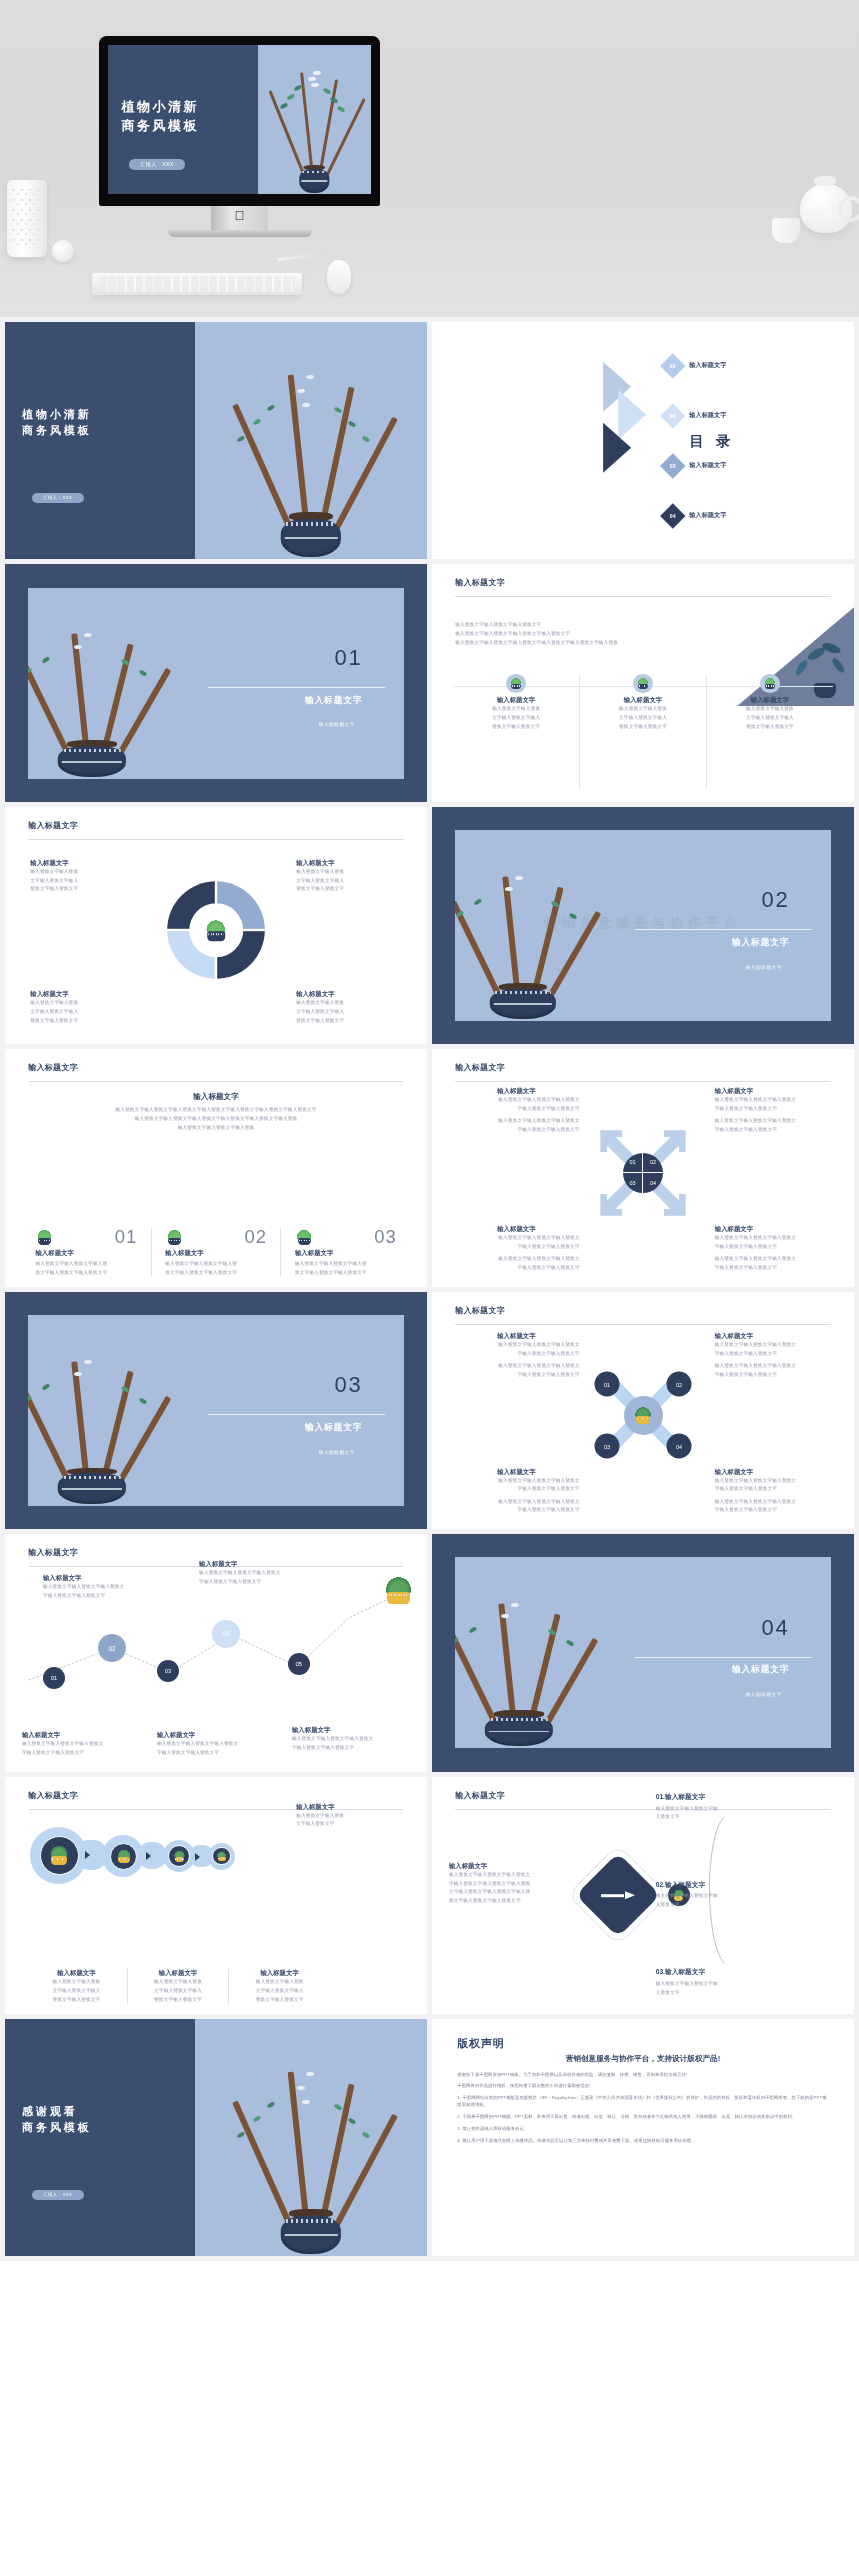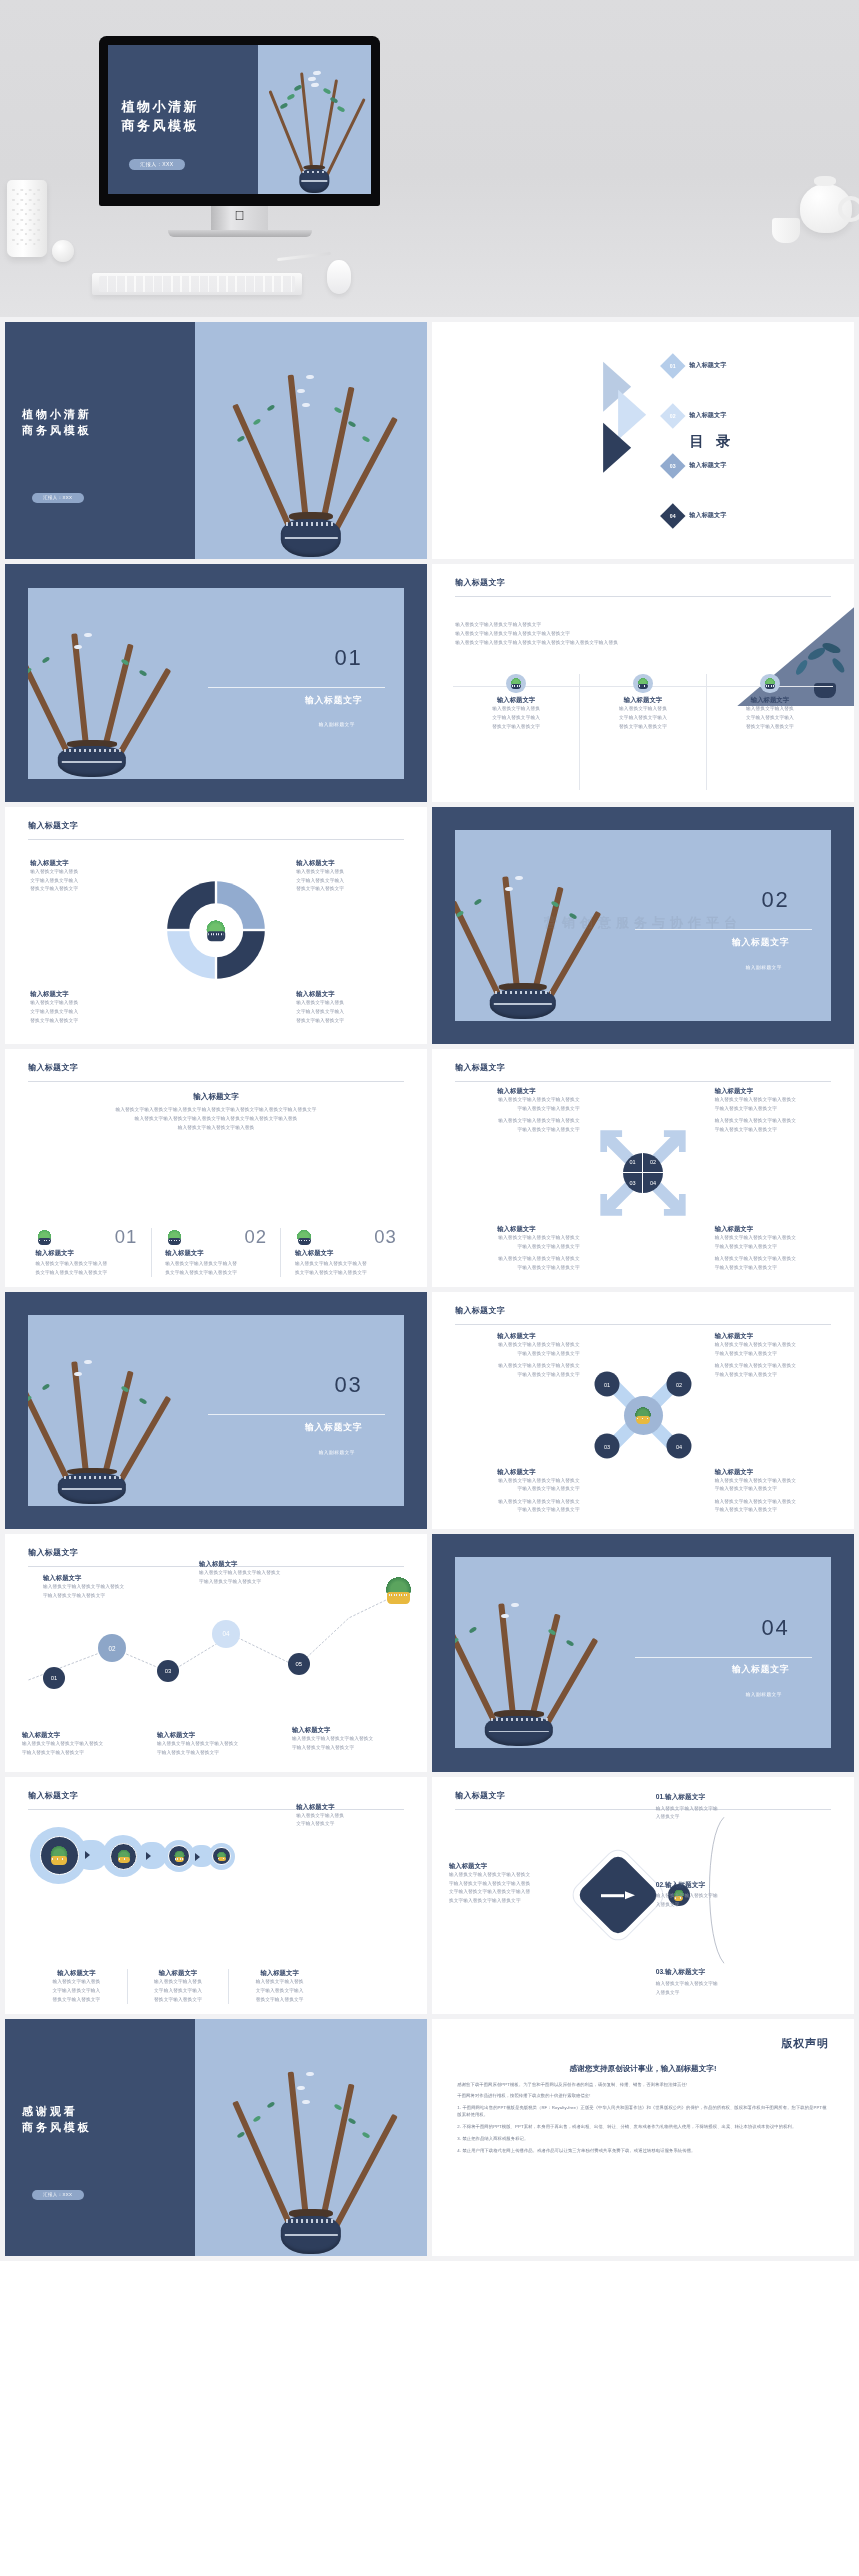--- a/index.html
+++ b/index.html
@@ -188,21 +188,21 @@
   .dmd-arrow::after{content:"";position:absolute;right:0;top:0;width:0;height:0;
     border-left:10px solid #fff;border-top:4.2px solid transparent;border-bottom:4.2px solid transparent;}
   .dmd-badge { position:absolute; left:58.5%; top:50%; transform:translate(-50%,-50%);
     width:22px; height:22px; border-radius:50%; background:#2e3e5c; display:flex; align-items:center; justify-content:center;}
   .ol-list { position:absolute; right:3%; top:7%; bottom:7%; width:44%;
     display:flex; flex-direction:column; justify-content:space-between;}
   .ol-h { font-size:6.7px; font-weight:700; color:#36486a; margin-bottom:2.5px;}
 
   
   .cr { padding:4% 6%; background:#fff; }
-  .cr-h { text-align:right; font-size:11px; font-weight:700; color:#36486a; margin-bottom:13px; letter-spacing:0.8px;}
+  .cr-h { text-align:left; font-size:11px; font-weight:700; color:#36486a; margin-bottom:3px; letter-spacing:0.8px;}
   .cr-sub { text-align:center; font-size:7.6px; font-weight:700; color:#36486a; margin-bottom:6.7px;}
   .cr-p { font-size:4.3px; color:#6f7789; line-height:1.75; margin-bottom:4.2px; letter-spacing:0.1px;}
 
   .wm { position:absolute; left:0; right:0; top:38%; text-align:center;
     font-size:22px; color:rgba(120,130,150,.16); letter-spacing:5px; font-weight:700; pointer-events:none; }
   .wm2 { top:60%; }
   .corner-tri { position:absolute; right:0; top:18%; width:117px; height:99px;
     background:#6e7e9c; clip-path:polygon(100% 0,100% 100%,0 100%); overflow:hidden;}
 </style>
 </head>
@@ -870,21 +870,21 @@
         <div class="leaf" style="left:66%;bottom:56%;transform:rotate(30deg)"></div>
         <div class="leaf" style="left:72%;bottom:50%;background:#4b9b74;transform:rotate(30deg)"></div>
         <div class="potrim"></div>
         <div class="pot"></div>
       </div>
     </div>
   </div>
 
   <div class="slide cr">
     <div class="cr-h">版权声明</div>
-    <div class="cr-sub">感谢您支持原创设计事业，输入副标题文字!</div>
+    <div class="cr-sub">营销创意服务与协作平台，支持设计版权产品!</div>
     <div class="cr-p">感谢您下载千图网原创PPT模板。为了您和千图网以及原创作者的利益，请勿复制、传播、销售，否则将承担法律责任!</div>
     <div class="cr-p">千图网将对作品进行维权，按照传播下载次数的十倍进行索取赔偿金!</div>
     <div class="cr-p">1. 千图网网站出售的PPT模版是免版税类（RF：Royalty-free）正版受《中华人民共和国著作法》和《世界版权公约》的保护，作品的所有权、版权和著作权归千图网所有。您下载的是PPT模版素材使用权。</div>
     <div class="cr-p">2. 不得将千图网的PPT模版、PPT素材，本身用于再出售，或者出租、出借、转让、分销、发布或者作为礼物供他人使用，不得转授权、出卖、转让本协议或本协议中的权利。</div>
     <div class="cr-p">3. 禁止把作品纳入商标或服务标记。</div>
     <div class="cr-p">4. 禁止用户用下载格式在网上传播作品。或者作品可以让第三方单独付费或共享免费下载。或通过转移电话服务系统传播。</div>
   </div>
 
 </div>
 

